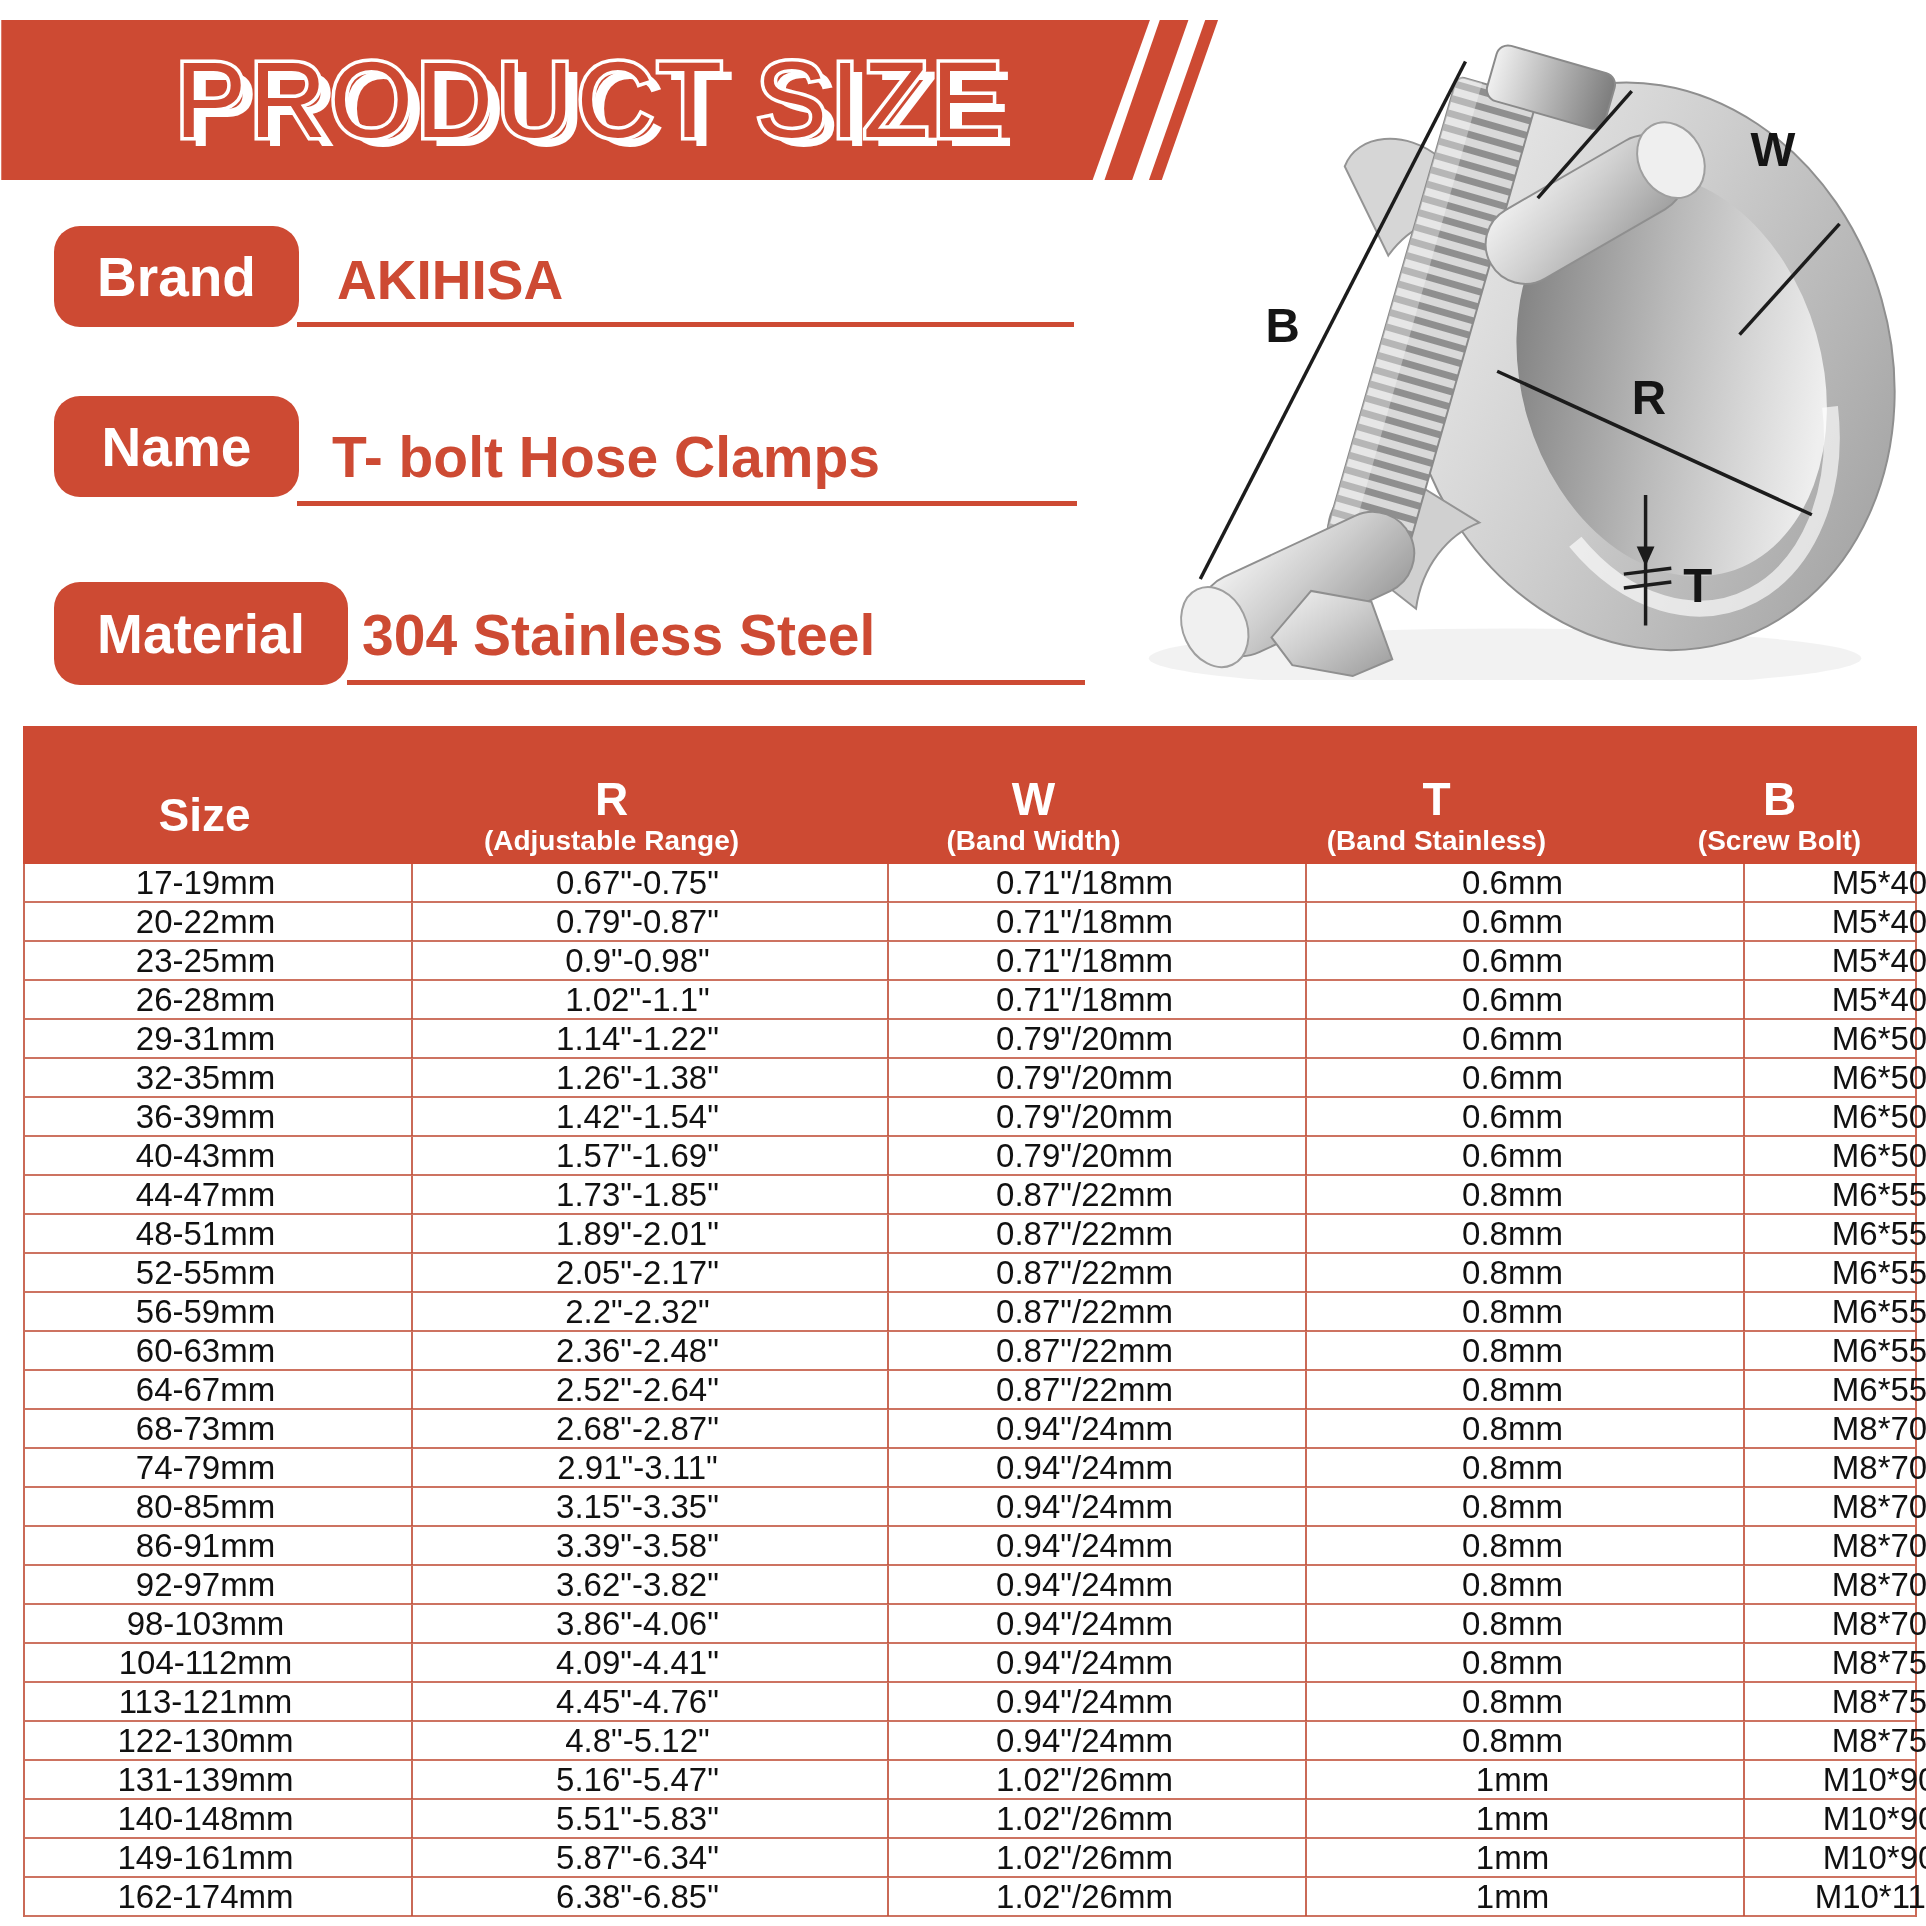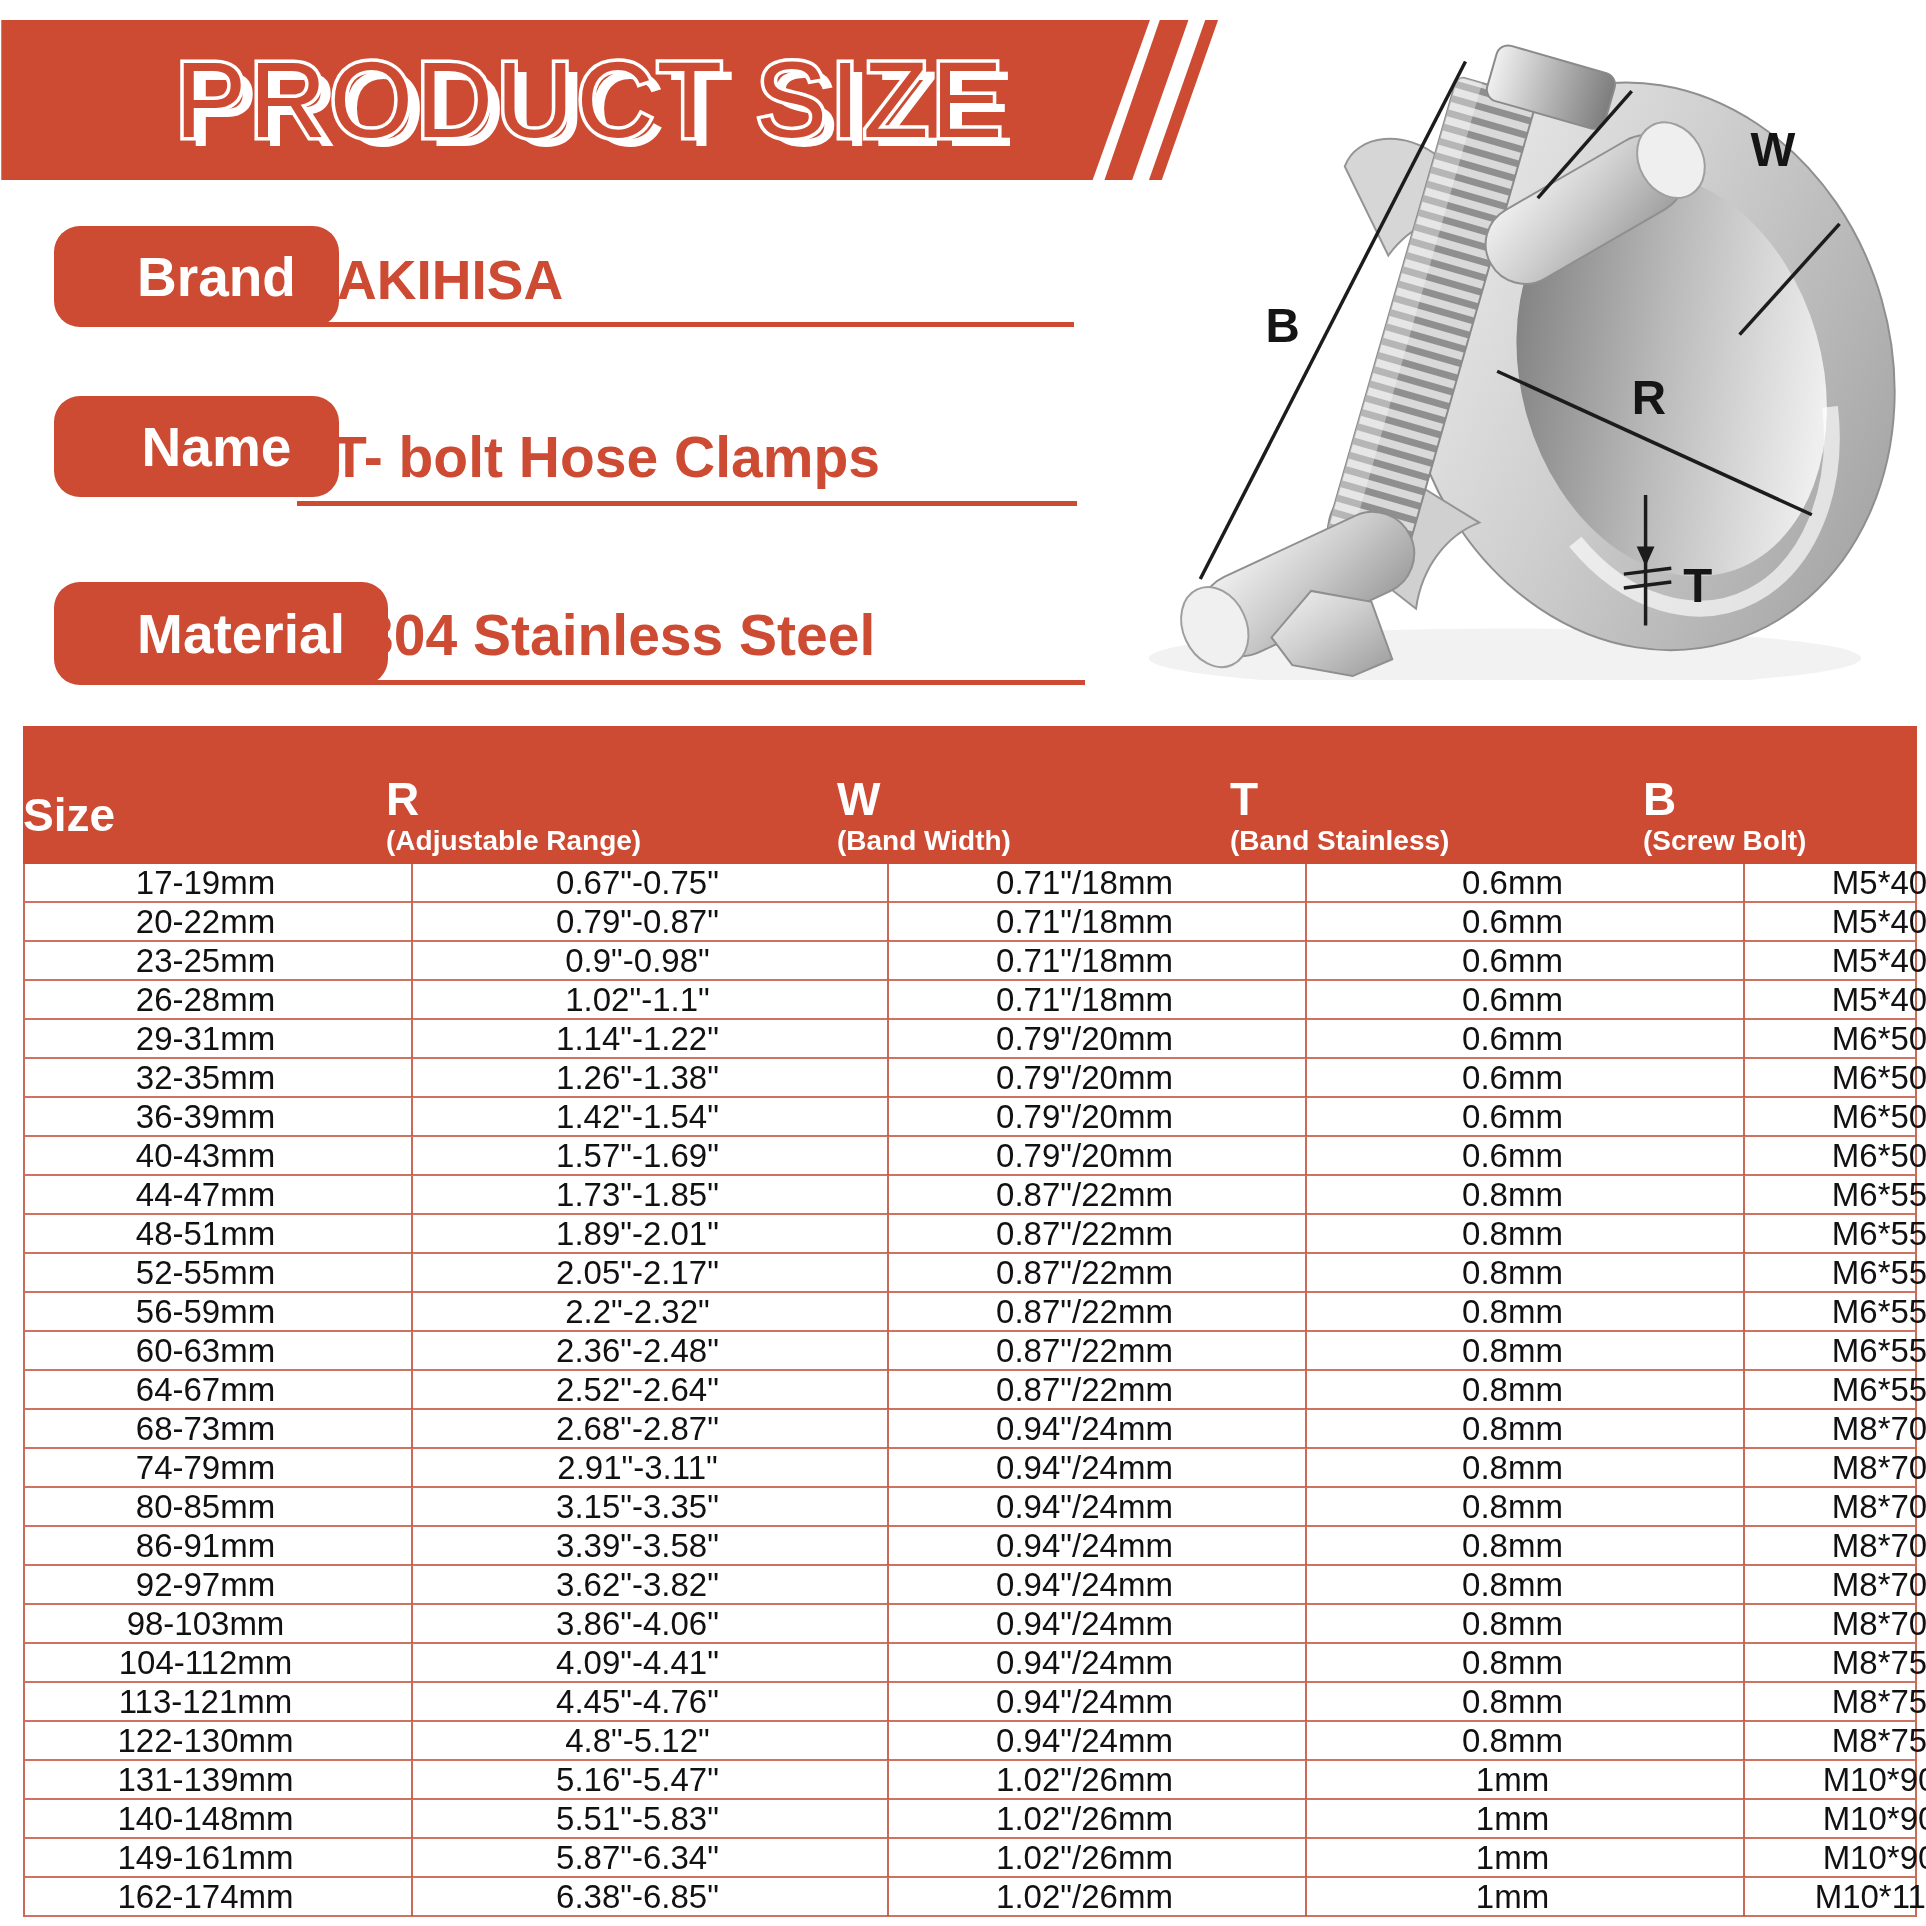--- a/index.html
+++ b/index.html
@@ -16,21 +16,21 @@
     paint-order:stroke fill;
     text-shadow:12px 9px 0 #ffffff;
     white-space:nowrap;
     margin-left:28px;
   }
 
   
   .info-box{
     background:#cd4a33;color:#fff;border-radius:26px;
     display:flex;align-items:center;justify-content:center;
-    font-weight:bold;font-size:55px;padding-left:40px;
+    font-weight:bold;font-size:55px;
   }
   .info-value{color:#cd4a33;font-weight:bold;white-space:nowrap;}
   .info-line{background:#cd4a33;height:5px;}
 
   #brand-box{left:54px;top:226px;width:245px;height:101px;}
   #brand-value{left:337px;top:248px;font-size:55px;}
   #brand-line{left:297px;top:322px;width:777px;}
 
   #name-box{left:54px;top:396px;width:245px;height:101px;}
   #name-value{left:332px;top:424px;font-size:57px;}
@@ -43,21 +43,21 @@
   
   #clamp-svg{left:921px;top:15px;}
   .dim-label{font-family:"Liberation Sans",sans-serif;font-weight:bold;font-size:48px;fill:#151515;}
 
   
   .size-table{left:23px;top:726px;width:1894px;}
   .thead{
     display:grid;grid-template-columns:363px 451px 393px 413px 273px;
     height:138px;background:#cd4a33;color:#ffffff;
   }
-  .th{display:flex;flex-direction:column;align-items:flex-start;justify-content:center;gap:3px;text-align:center;margin-top:40px;}
+  .th{display:flex;flex-direction:column;align-items:center;justify-content:center;gap:3px;text-align:center;margin-top:40px;}
   .th-main{font-size:46px;font-weight:bold;line-height:1.05;}
   .th-sub{font-size:28px;font-weight:bold;line-height:1.05;}
   .tbody{
     border-left:2px solid rgba(193,80,58,.85);
     border-right:2px solid rgba(193,80,58,.85);
   }
   .tr{
     display:grid;grid-template-columns:361px 451px 393px 413px 271px;
     height:37px;border-bottom:2px solid rgba(193,80,58,.8);gap:25px;
   }

